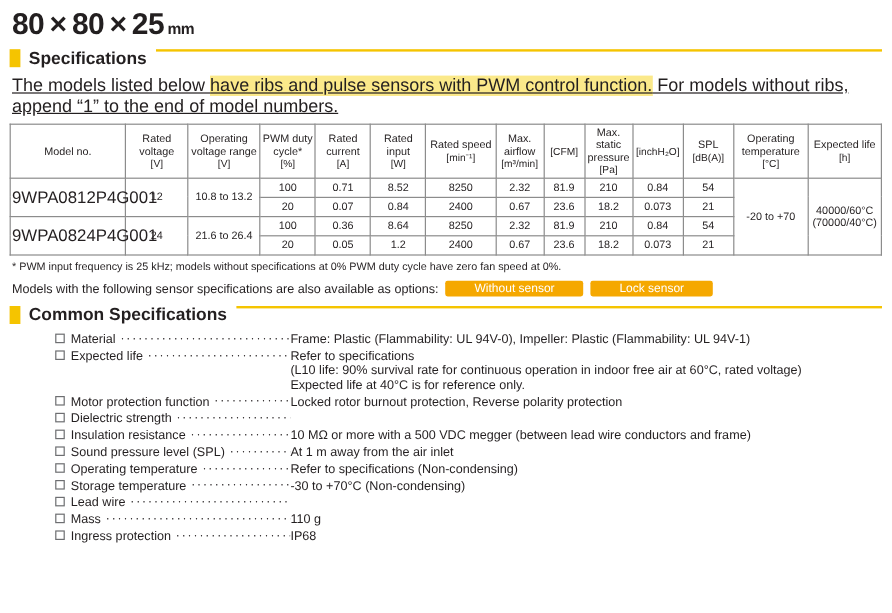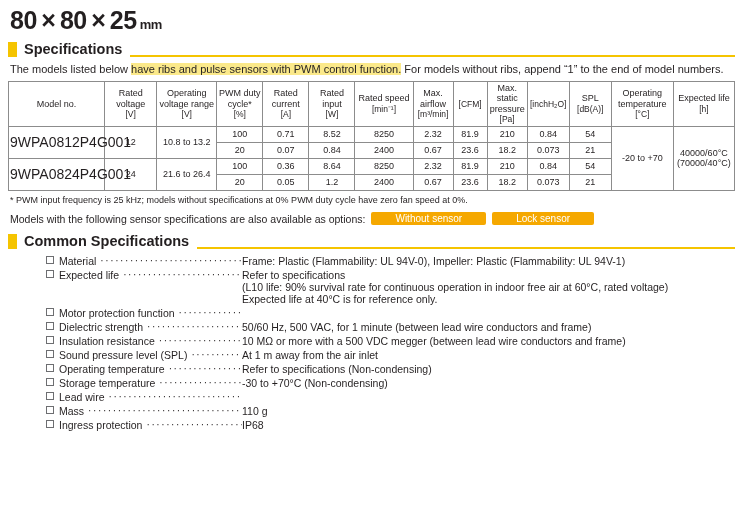--- a/index.html
+++ b/index.html
@@ -25,21 +25,21 @@
   }
   .title .unit {
     font-size: 13px;
     font-weight: bold;
     margin-left: 3px;
   }
 
   
   .sec-head {
     display: flex;
-    align-items: flex-end;
+    align-items: flex-start;
     margin: 0 0 6px 0;
   }
   .sec-head .mark {
     width: 9px; height: 15px;
     background: #f5c400;
     margin-right: 7px;
     flex: 0 0 auto;
   }
   .sec-head .sec-title {
     font-size: 14.5px;
@@ -48,22 +48,23 @@
   }
   .sec-head .rule {
     flex: 1 1 auto;
     height: 2px;
     background: #f5c400;
     margin-left: 8px;
   }
 
   
   .intro {
-    font-size: 11px;
+    font-size: 15px;
     margin: 0 0 6px 2px;
+    text-decoration: underline;
   }
   .hl { background: #fbe98a; }
 
   
   table.spec {
     border-collapse: collapse;
     width: 727px;
     font-size: 9px;
     table-layout: fixed;
   }
@@ -324,29 +325,29 @@
         <span class="sub">Expected life at 40°C is for reference only.</span>
       </div>
     </div>
 
     <div class="cs-row">
       <div class="cs-label">
         <span class="cbox"></span>
         <span class="cs-name">Motor protection function</span>
         <span class="dots">·······································</span>
       </div>
+      <div class="cs-value">Locked rotor burnout protection, Reverse polarity protection</div>
     </div>
 
     <div class="cs-row">
       <div class="cs-label">
         <span class="cbox"></span>
         <span class="cs-name">Dielectric strength</span>
         <span class="dots">·····················································</span>
       </div>
-      <div class="cs-value">50/60 Hz, 500 VAC, for 1 minute (between lead wire conductors and frame)</div>
     </div>
 
     <div class="cs-row">
       <div class="cs-label">
         <span class="cbox"></span>
         <span class="cs-name">Insulation resistance</span>
         <span class="dots">·················································</span>
       </div>
       <div class="cs-value">10 MΩ or more with a 500 VDC megger (between lead wire conductors and frame)</div>
     </div>

